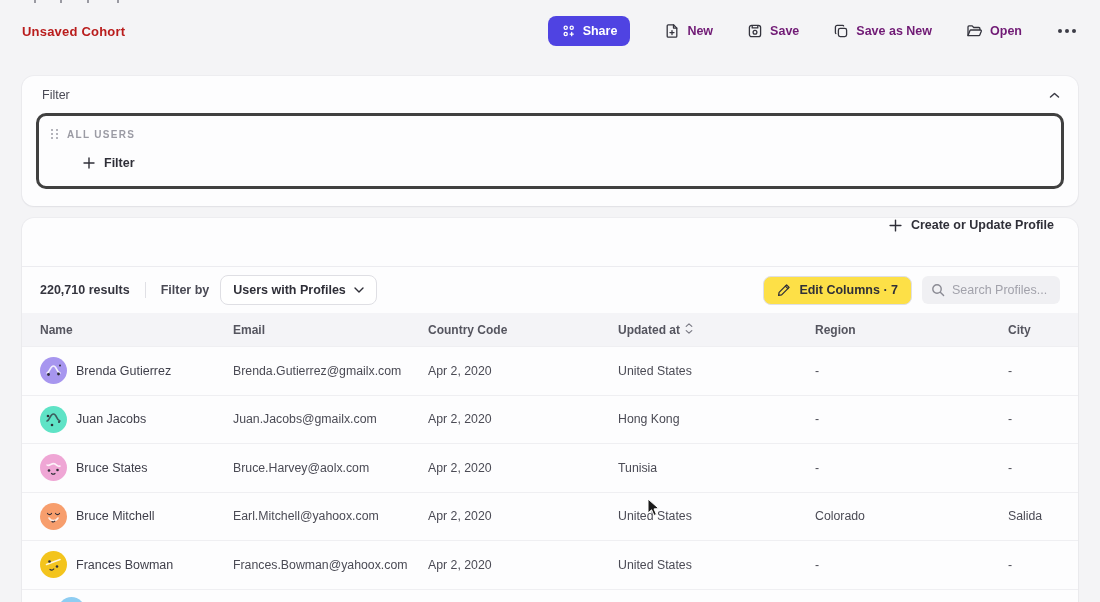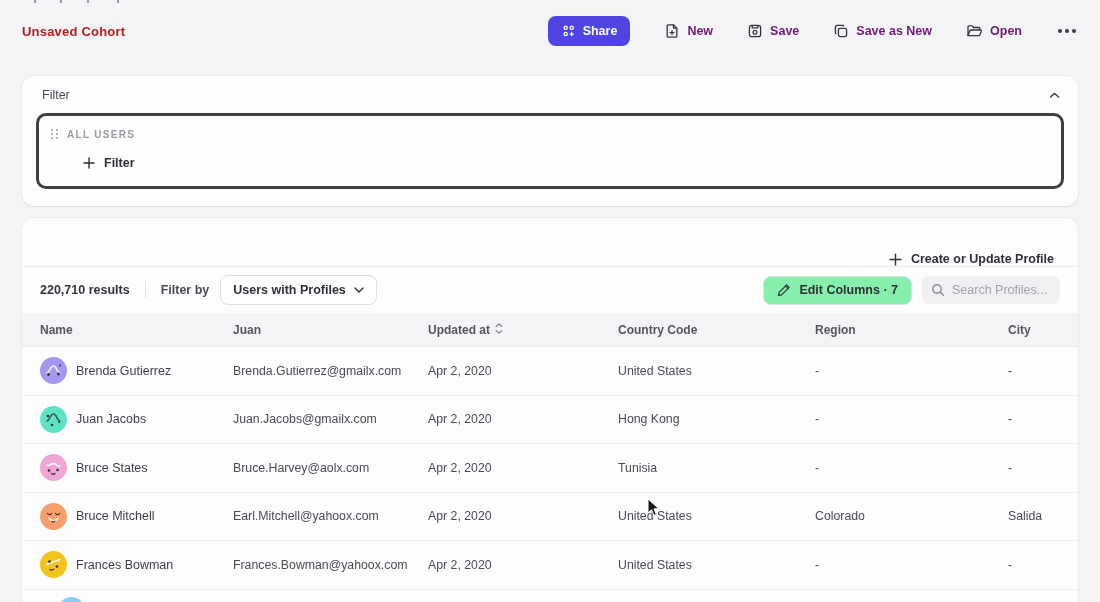--- a/index.html
+++ b/index.html
@@ -38,32 +38,32 @@
                 border:3px solid #404040; border-radius:10px; padding:10px 12px; }
   .group-row { display:flex; align-items:center; gap:8px; height:16px; }
   .drag-handle { display:grid; grid-template-columns:repeat(2,3px); gap:2px; cursor:grab; }
   .drag-handle i { width:2px; height:2px; border-radius:50%; background:#9b9ba4; display:block; }
   .group-label { font-size:10px; font-weight:700; letter-spacing:1.3px; color:#9b9ba4; }
   .add-filter { margin:14px 0 0 32px; display:flex; align-items:center; gap:9px; background:none;
                 border:none; font-family:inherit; font-size:12.5px; font-weight:700; color:#2f2f38; cursor:pointer; }
 
   
   .results-card { top:218px; height:600px; }
-  .create-row { height:48px; display:flex; align-items:flex-end; justify-content:flex-end; padding-right:24px; }
+  .create-row { height:48px; display:flex; align-items:flex-start; justify-content:flex-end; padding-right:24px; }
   .btn-create { display:flex; align-items:center; gap:9px; background:none; border:none;
                 font-family:inherit; font-size:12.5px; font-weight:700; color:#2f2f38; cursor:pointer; }
   .toolbar { height:47px; border-top:1px solid #ececf0; display:flex; align-items:center; padding:0 18px; }
   .results-count { font-size:12.5px; font-weight:700; color:#34343e; }
   .vdiv { width:1px; height:16px; background:#e0e0e5; margin:0 15px; }
   .filter-by { font-size:12.5px; color:#4a4a55; font-weight:600; margin-right:11px; }
   .dropdown { display:flex; align-items:center; gap:8px; height:30px; padding:0 12px;
               background:#fff; border:1px solid #dfdfe4; border-radius:8px;
               font-family:inherit; font-size:12.5px; font-weight:700; color:#2f2f38; cursor:pointer; }
   .btn-editcols { margin-left:auto; display:flex; align-items:center; gap:8px; height:29px; padding:0 13px;
-                  background:#86efac; border:1px solid #dfdfe4; border-radius:8px;
+                  background:#fde047; border:1px solid #dfdfe4; border-radius:8px;
                   font-family:inherit; font-size:12.5px; font-weight:700; color:#2f2f38; cursor:pointer; }
   .searchbox { margin-left:10px; display:flex; align-items:center; gap:7px; width:138px; height:28px;
                background:#f0f0f3; border-radius:6px; padding:0 9px; }
   .searchbox input { border:none; background:transparent; outline:none; width:100%;
                      font-family:inherit; font-size:12.5px; color:#404040; }
   .searchbox input::placeholder { color:#a2a2ab; }
 
   
   .grid-row { display:grid; grid-template-columns:193px 195px 190px 197px 193px 1fr;
               padding:0 18px; align-items:center; }
@@ -238,34 +238,34 @@
       </span>
       <input type="text" placeholder="Search Profiles..." style="">
     </div>
   </div>
 
   <div class="grid-row thead">
     <div class="th">
       <span>Name</span>
     </div>
     <div class="th">
-      <span>Juan</span>
+      <span>Email</span>
+    </div>
+    <div class="th">
+      <span>Country Code</span>
     </div>
     <div class="th">
       <span>Updated at</span>
       <span class="icon sort-icon">
         <svg width="8" height="11" viewBox="0 0 8 11" fill="none" stroke="#7a7a84" stroke-width="1.2" stroke-linecap="round" stroke-linejoin="round">
           <path d="M1.2 3.4L4 0.9l2.8 2.5 M1.2 7.6L4 10.1l2.8-2.5"></path>
         </svg>
       </span>
     </div>
     <div class="th">
-      <span>Country Code</span>
-    </div>
-    <div class="th">
       <span>Region</span>
     </div>
     <div class="th">
       <span>City</span>
     </div>
   </div>
 
   <div class="grid-row trow">
     <div class="namecell">
       <span class="avatar" style="background: rgb(167, 150, 239);">

